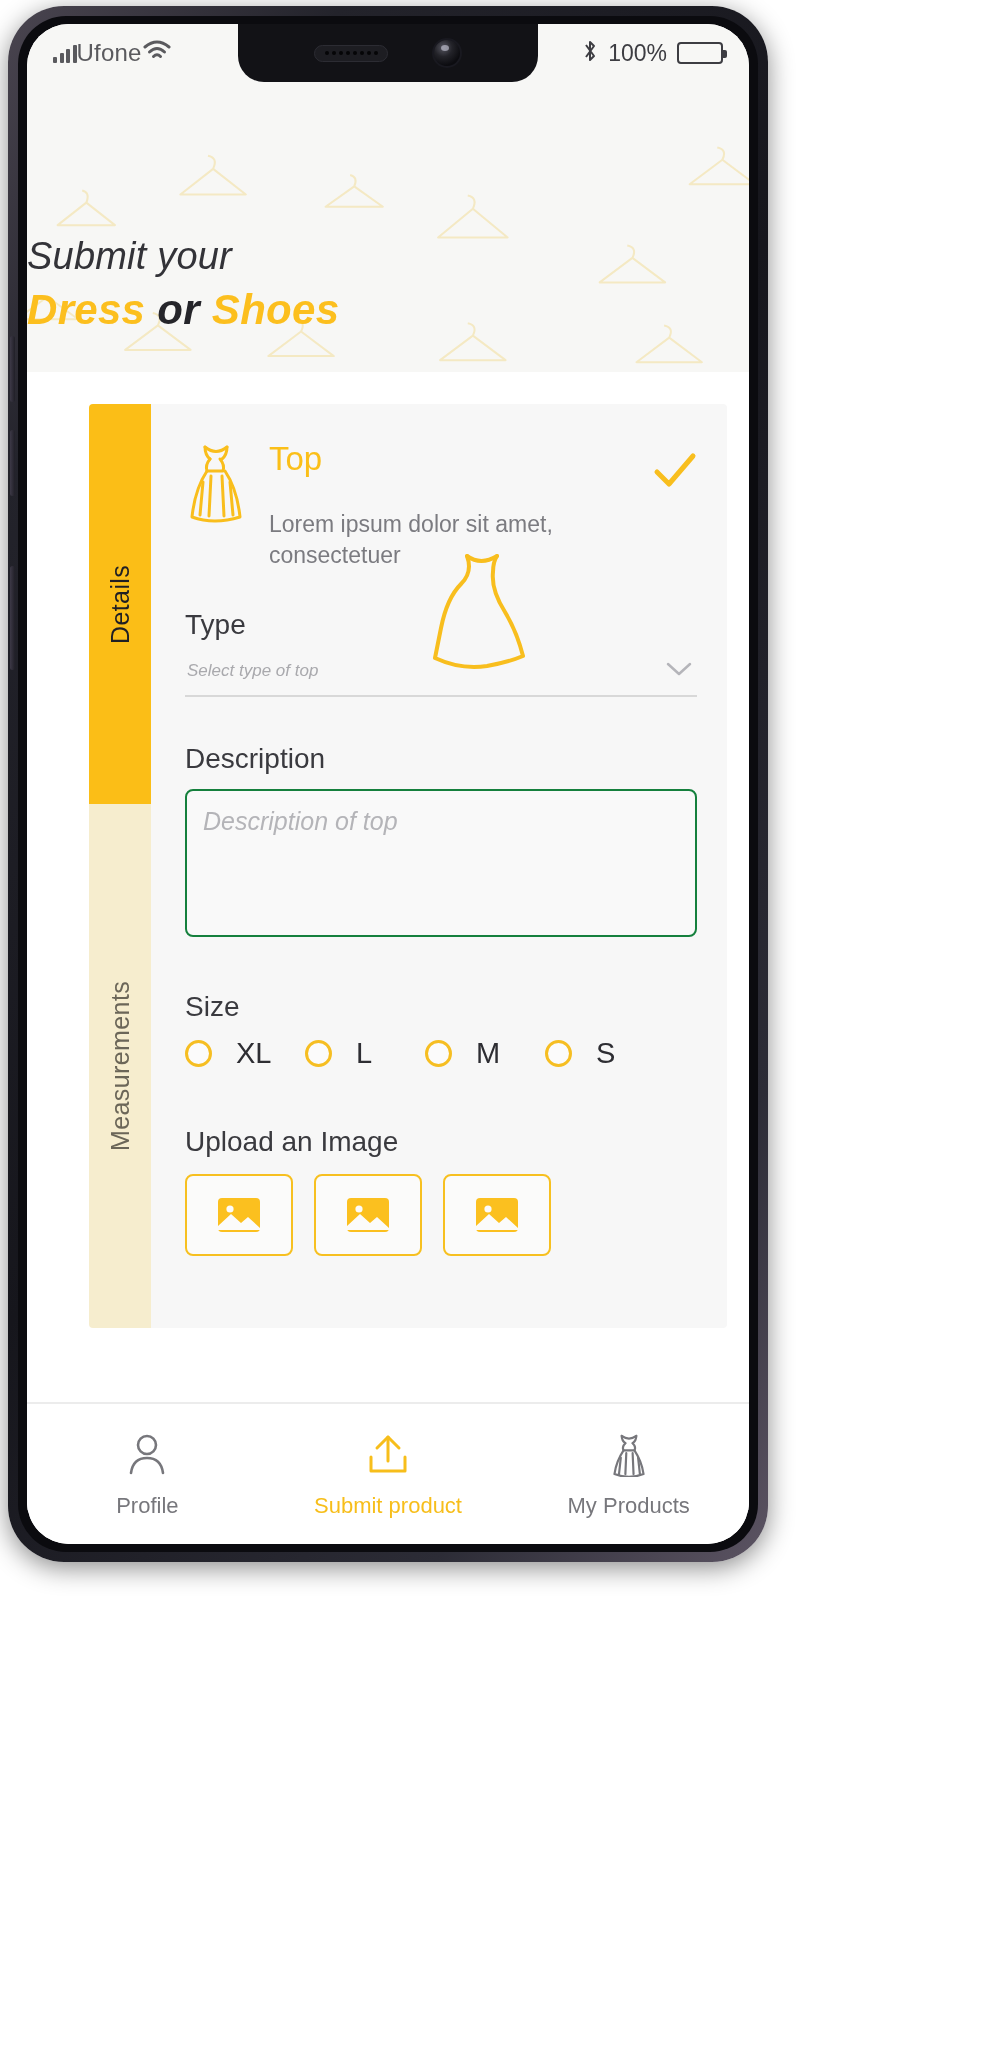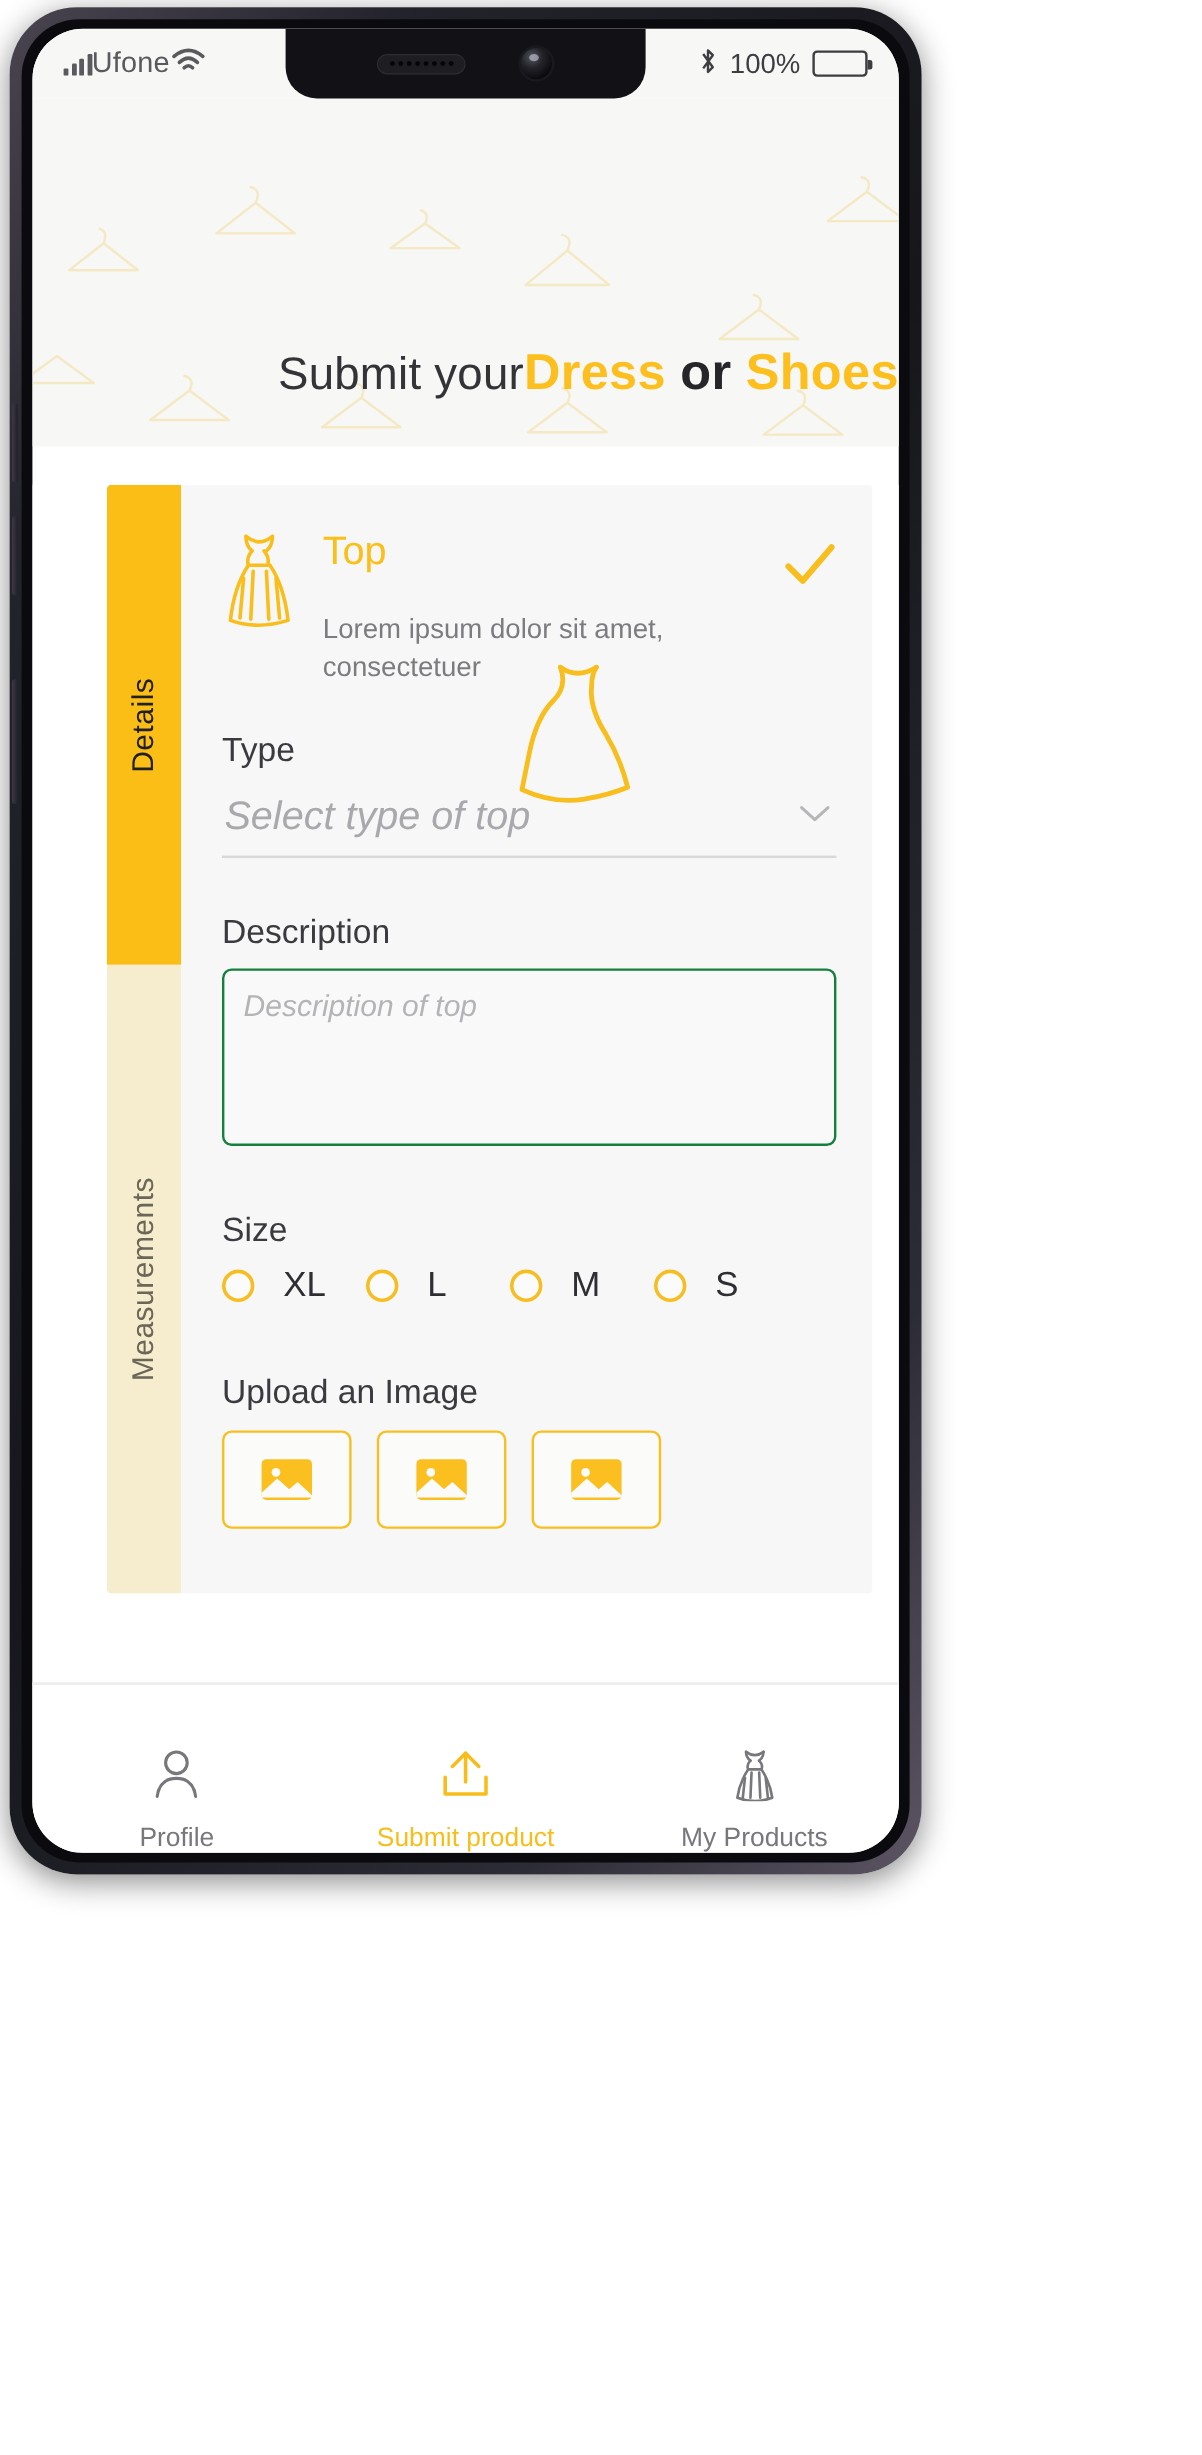--- a/index.html
+++ b/index.html
@@ -131,24 +131,25 @@
   }
   .battery-fill { width: 100%; height: 100%; background: #3d3d42; border-radius: 1px; }
 
   
   .header-banner {
     position: relative;
     height: 290px;
     background: #f7f7f5;
     overflow: hidden;
     display: flex;
-    flex-direction: row;
-    align-items: flex-end;
+    flex-direction: column;
+    align-items: flex-start;
     justify-content: flex-end;
     padding-bottom: 38px;
+    font-style: italic;
   }
   .hanger-pattern { position: absolute; inset: 0; opacity: 0.55; }
   .header-title-1 {
     font-size: 38px;
     color: #333338;
     letter-spacing: 0.2px;
     position: relative;
     z-index: 2;
   }
   .header-title-2 {
@@ -262,21 +263,21 @@
   }
   .select-row {
     display: flex;
     align-items: center;
     border-bottom: 2px solid #d8d8d8;
     padding: 6px 4px 14px 2px;
     margin-bottom: 46px;
   }
   .select-placeholder {
     flex: 1;
-    font-size: 33px;
+    font-size: 17px;
     font-style: italic;
     color: #a9a9ad;
   }
   .chevron { flex: 0 0 auto; }
 
   .textarea-box {
     height: 148px;
     border: 2px solid #15803d;
     border-radius: 8px;
     background: #f9f9f9;
@@ -321,21 +322,21 @@
   }
 
   
   .bottom-nav {
     position: absolute;
     left: 0; right: 0; bottom: 0;
     height: 142px;
     background: #ffffff;
     border-top: 2px solid #ececec;
     display: flex;
-    align-items: flex-end;
+    align-items: center;
     z-index: 15;
   }
   .nav-item {
     flex: 1;
     display: flex;
     flex-direction: column;
     align-items: center;
     gap: 12px;
     padding-top: 4px;
   }

